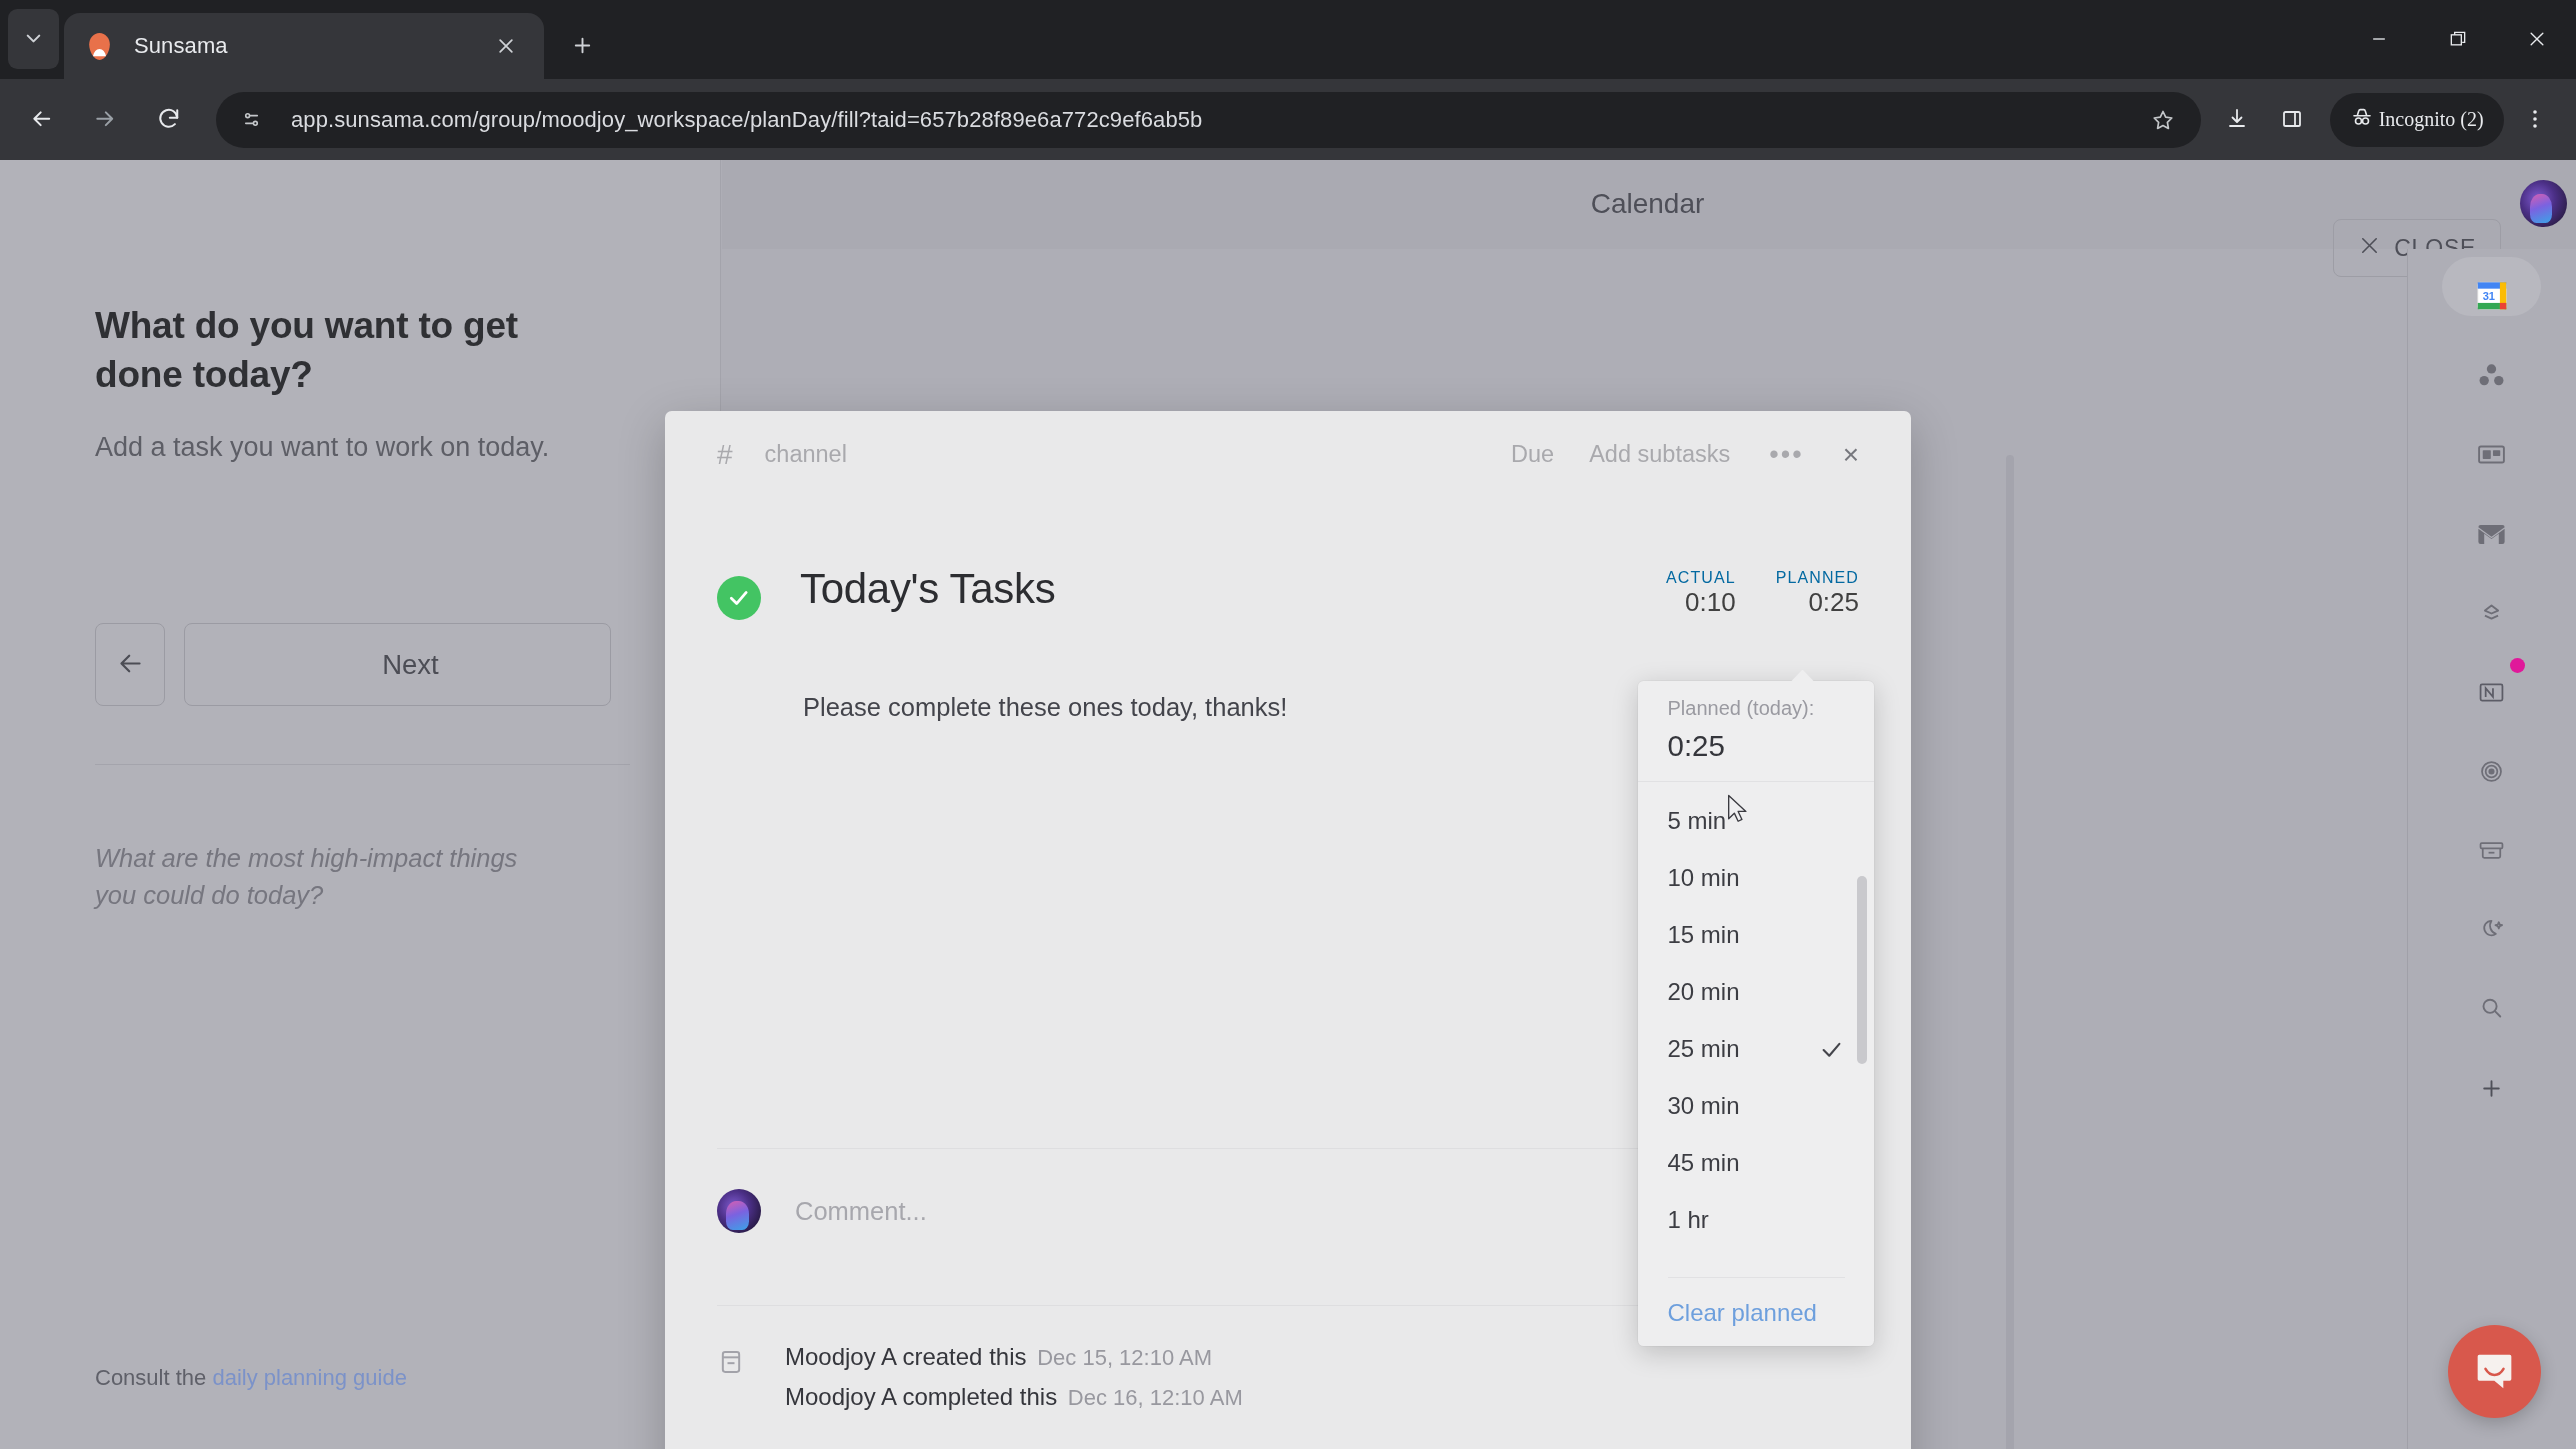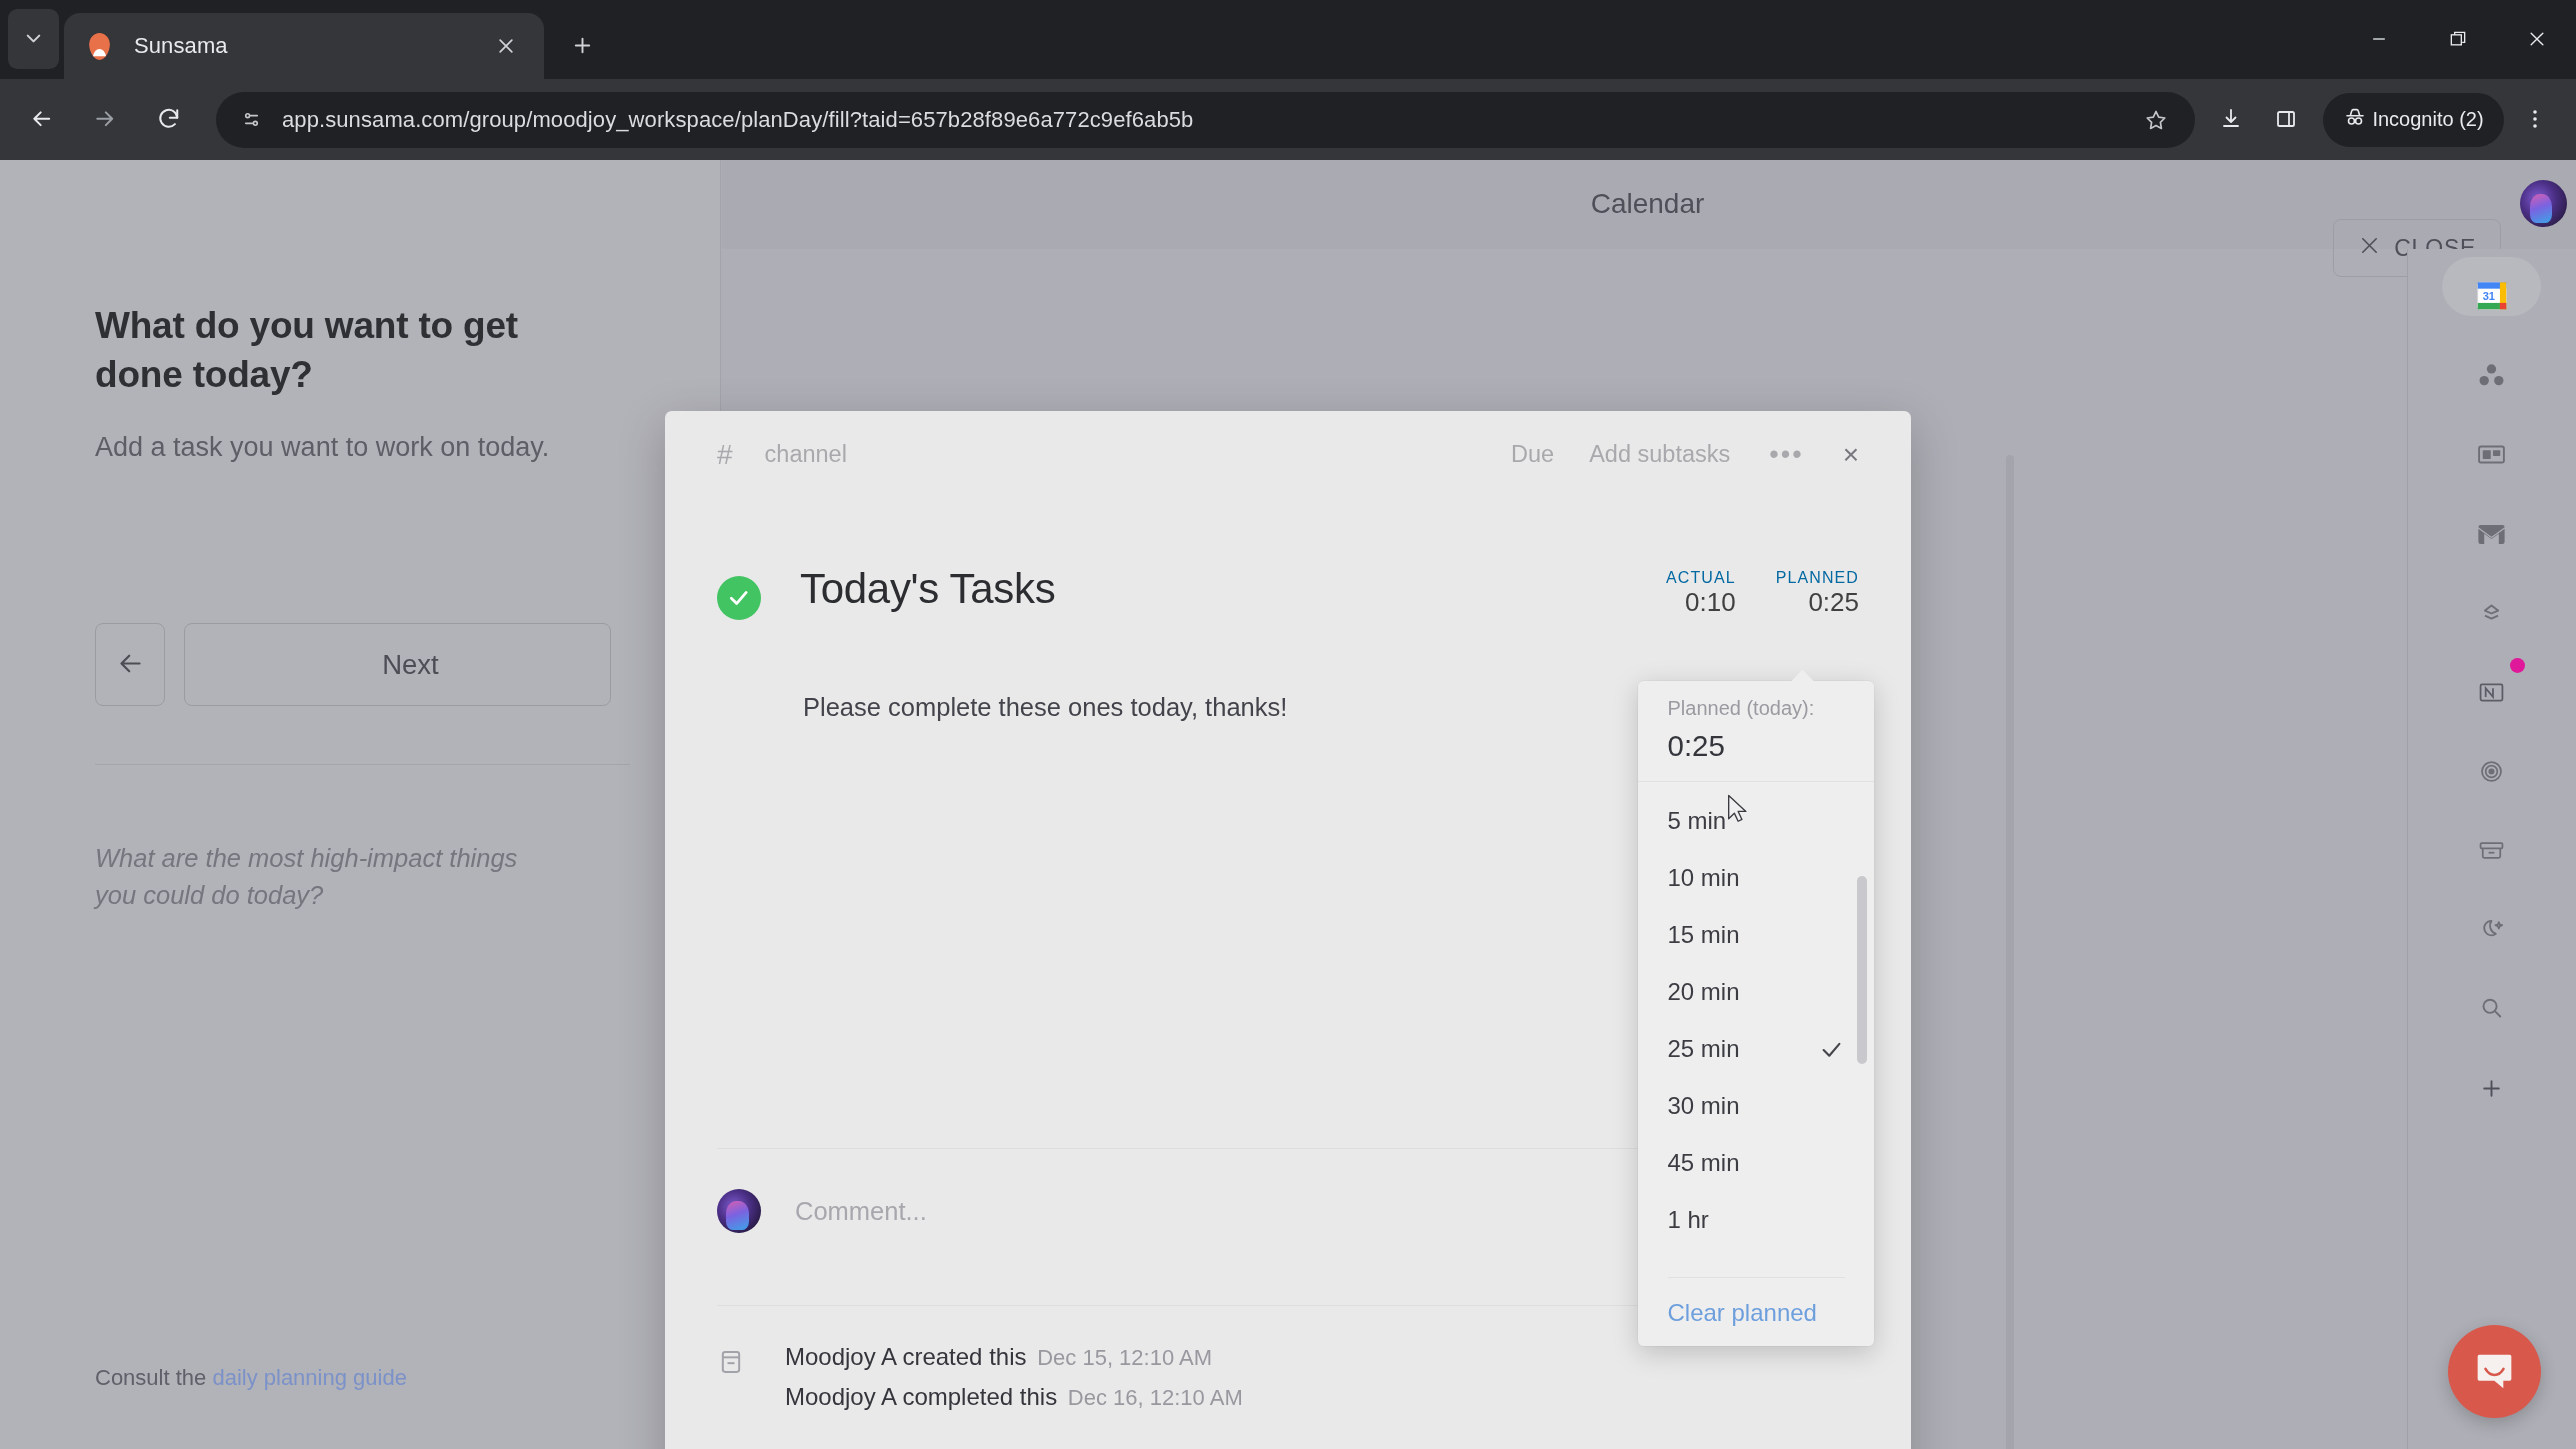--- a/index.html
+++ b/index.html
@@ -56,32 +56,32 @@
   .nav-btn:first-child { margin-left: 14.8px; }
   .nav-btn svg { width: 25.5px; height: 25.5px; }
 
   .omnibox {
     flex: 1; height: 56px; margin: 0 10.7px 0 20px; background: #202124;
     border-radius: 28px; display: flex; align-items: center; padding: 0 17.4px;
   }
   .omni-icon { width: 38px; height: 38px; flex:0 0 38px; display:flex; align-items:center; justify-content:center;
      border-radius:50%; }
   .omni-icon svg { width: 23px; height: 23px; }
-  .omni-url { margin-left: 11px; color: #dadce0; font-size: 22px; white-space: nowrap;
+  .omni-url { margin-left: 20px; color: #dadce0; font-size: 22px; white-space: nowrap;
      overflow: hidden; flex: 1; letter-spacing: 0.1px; }
   .omni-star { width: 42px; height: 42px; display:flex; align-items:center; justify-content:center; }
   .omni-star svg { width: 24px; height: 24px; }
 
   .tb-icon { width: 51px; height: 51px; display:flex; align-items:center; justify-content:center;
     border-radius:50%; margin-right: 4px; }
   .tb-icon svg { width: 24px; height: 24px; }
 
   .incognito-pill {
     height: 54px; display:flex; align-items:center; gap: 5px;
-    background:#202124; border-radius:28px; padding: 0 20px; margin: 0 5.4px 0 8px;
+    background:#202124; border-radius:28px; padding: 0 20px; margin: 0 5.4px 0 8px; font-family: Liberation Serif, serif;
   }
   .incognito-pill svg { width: 24px; height: 24px; }
   .incognito-pill span { color:#e8eaed; font-size: 20px; white-space: nowrap; }
 
   
   .page {
     position: absolute; top: 160px; left: 0; right: 0; bottom: 0;
     background: #aeaeb6;
     overflow: hidden;
   }

